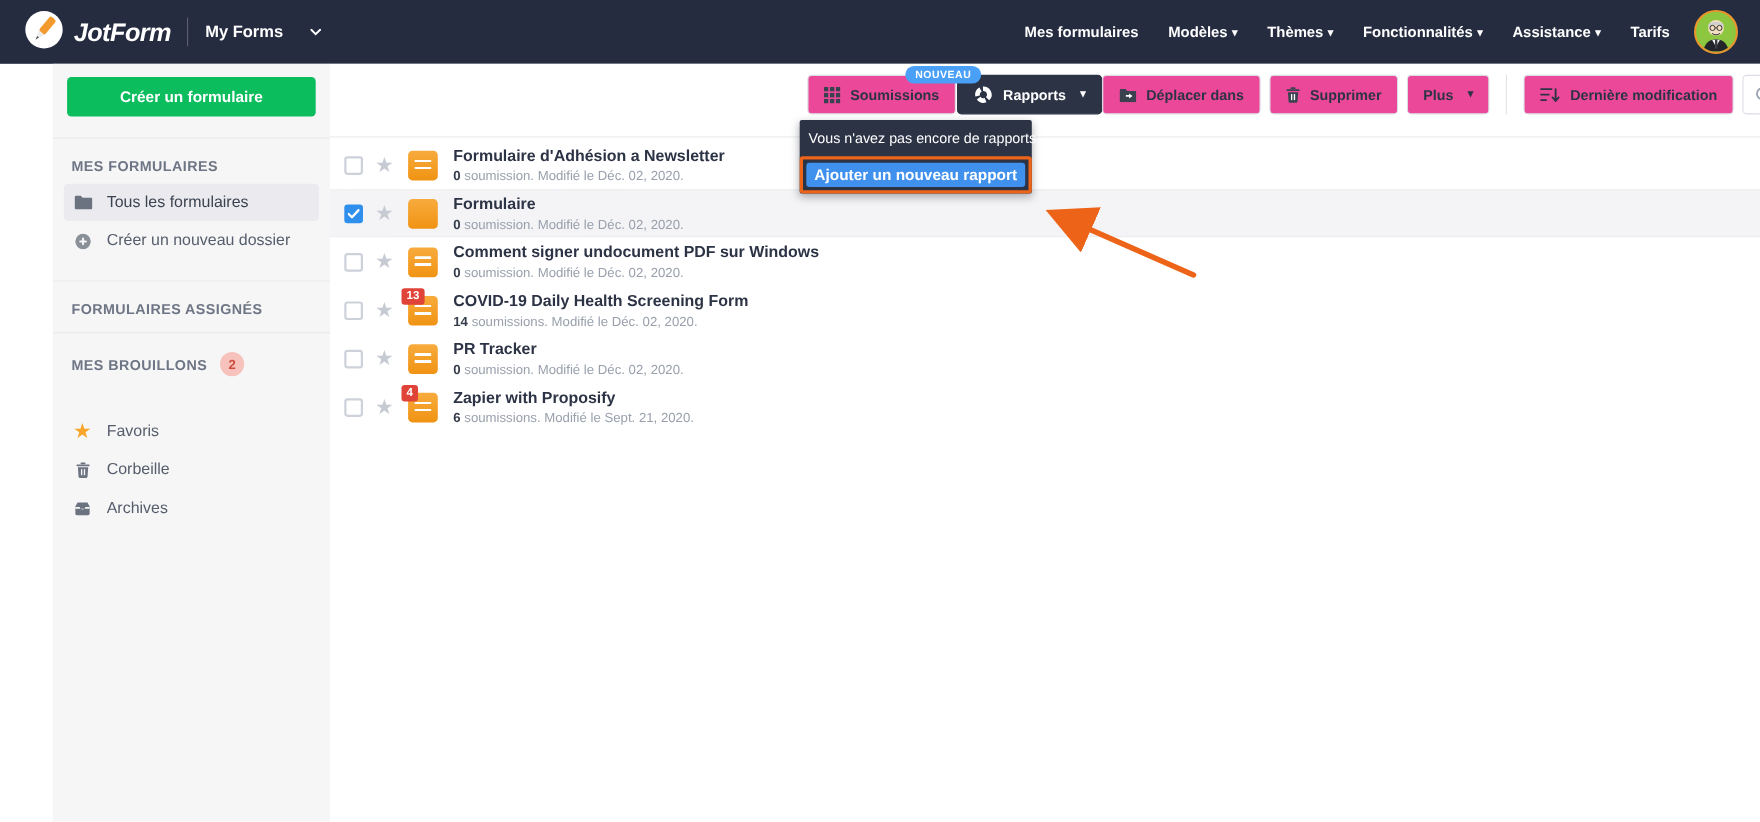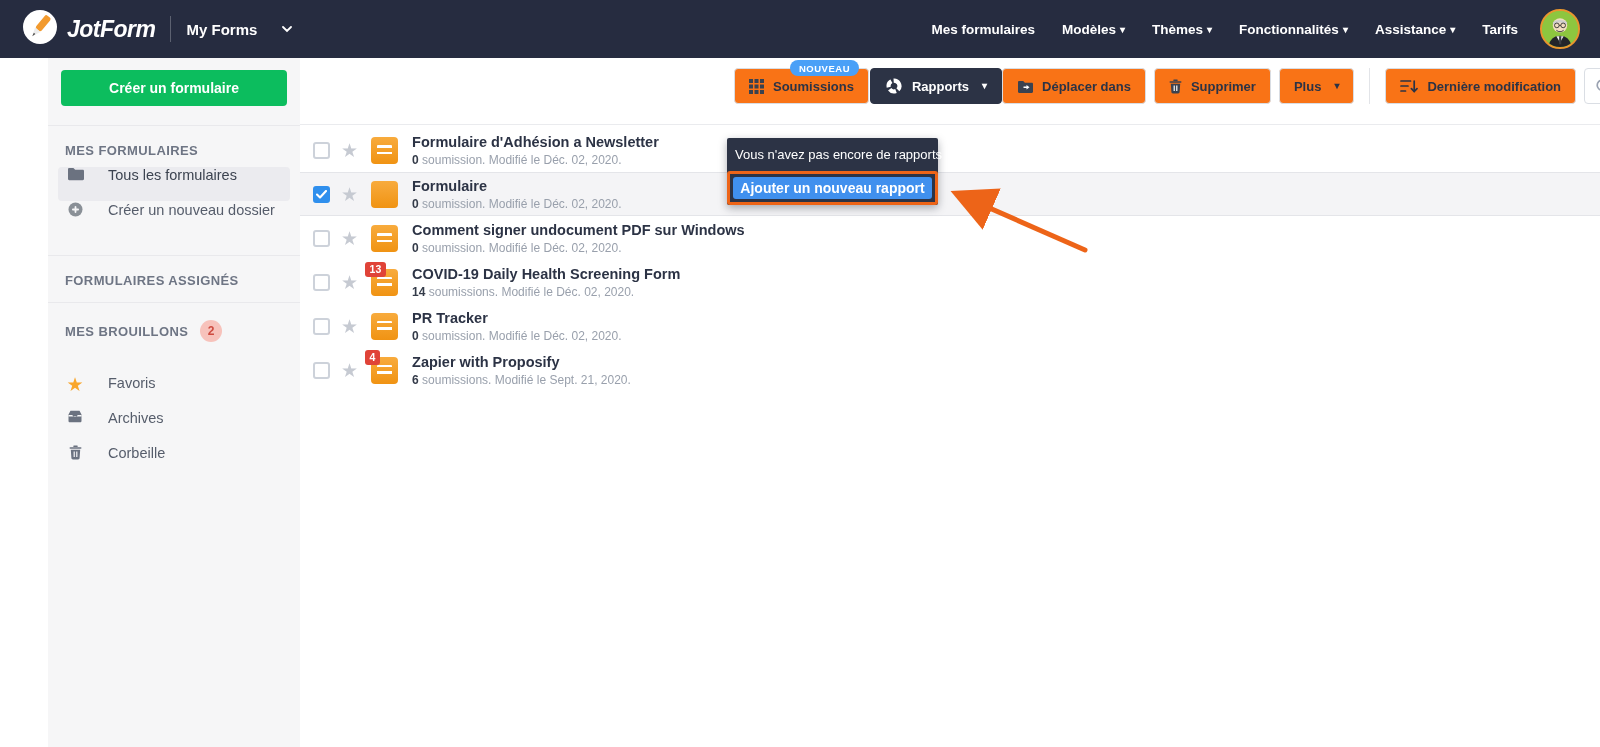--- a/index.html
+++ b/index.html
@@ -27,38 +27,38 @@
   .main { flex:1; background:#fff; position:relative; }
 
   
   .create-btn { display:block; margin:0 13px; width:226px; height:36px; background:#0cbd5e; color:#fff;
     font-family:inherit; font-weight:700; font-size:14px; border:none; border-radius:4px; cursor:pointer; }
   .side-divider { height:1px; background:#e9e9ec; margin-top:19px; }
   .side-section { padding:17px 17px 8px; font-size:13px; font-weight:700; color:#6e7584; letter-spacing:.4px;
     display:flex; align-items:center; gap:12px; }
   .count-badge { width:22px; height:22px; border-radius:50%; background:#f7c2bb; color:#ce4b40; font-size:12px;
     font-weight:700; display:flex; align-items:center; justify-content:center; }
-  .side-item { display:flex; align-items:flex-start; gap:24px; height:34px; margin:1px 10px; padding:0 8px;
+  .side-item { display:flex; align-items:center; gap:13px; height:34px; margin:1px 10px; padding:0 8px;
     border-radius:4px; font-size:14.5px; color:#565d6b; cursor:pointer; }
   .side-item.selected { background:#ebebef; color:#3c4350; }
   .side-item .icn { width:18px; display:flex; justify-content:center; flex:none; }
   .side-gap { height:24px; }
   .star-glyph { font-size:19px; line-height:1; color:#c6cad2; }
   .star-glyph.gold { color:#f9a62b; }
 
   
   .toolbar { height:67px; border-bottom:1px solid #eaebee; display:flex; align-items:flex-start; padding:10px 47px 0 0; position:relative; }
-  .btn { height:36px; border:1px solid #d9dde3; background:#f97316; border-radius:4px; display:inline-flex;
+  .btn { height:36px; border:1px solid #d9dde3; background:#ec4899; border-radius:4px; display:inline-flex;
     align-items:center; gap:9px; padding:0 14px; font-family:inherit; font-size:13px; font-weight:700;
     color:#2c3345; cursor:pointer; white-space:nowrap; }
   .btn.dark { background:#2c3345; color:#fff; border-color:#2c3345; }
   .group-left { display:flex; gap:1px; margin-left:434px; }
   .group-right { display:flex; align-items:center; gap:8px; margin-left:auto; }
   .vdiv { width:1px; height:36px; background:#e2e4e8; margin:0 7px; }
-  .nouveau { position:absolute; left:490px; top:2px; height:16px; padding:0 9px; background:#4aa0f7; color:#fff;
+  .nouveau { position:absolute; left:523px; top:2px; height:16px; padding:0 9px; background:#4aa0f7; color:#fff;
     font-size:9.5px; font-weight:700; letter-spacing:.5px; border-radius:9px; display:flex; align-items:center; z-index:30; }
   .search { width:194px; height:36px; border:1px solid #dadee4; border-radius:4px; display:flex; align-items:center;
     gap:9px; padding:0 11px; background:#fff; }
   .search input { border:none; outline:none; flex:1; min-width:0; font-family:inherit; font-size:13.5px; color:#555d6b; background:transparent; }
   .search input::placeholder { color:#9aa2b1; }
 
   
   .list { padding-top:3px; }
   .form-row { height:44px; display:flex; align-items:center; padding-left:13px; gap:11px; width:calc(100% - 44px); }
   .form-row.selected { background:#f4f4f6; border-top:1px solid #e4e5e9; border-bottom:1px solid #e4e5e9; border-radius:0 4px 4px 0; }
@@ -69,21 +69,21 @@
   .form-icon.lined::before { content:""; position:absolute; left:6px; right:6px; top:8px; height:12px;
     background:repeating-linear-gradient(180deg,#fff 0 2.5px, transparent 2.5px 6.5px); border-radius:1px; }
   .form-badge { position:absolute; left:-6px; bottom:19px; background:#e04338; color:#fff; font-size:10.5px;
     font-weight:700; padding:2px 4.5px; border-radius:3px; line-height:1; }
   .row-text { margin-left:3px; }
   .row-title { font-size:14.5px; font-weight:700; color:#2c3345; margin-bottom:3px; cursor:pointer; }
   .row-meta { font-size:12px; color:#99a0ac; }
   .row-meta b { color:#343b49; }
 
   
-  .report-dropdown { position:absolute; left:427px; top:80px; width:211px; background:#2c3345; border-radius:2px;
+  .report-dropdown { position:absolute; left:427px; top:51px; width:211px; background:#2c3345; border-radius:2px;
     box-shadow:0 3px 8px rgba(20,24,40,.35); z-index:20; padding-top:9px; }
   .dropdown-msg { color:#fff; font-size:13px; text-align:center; padding:0 8px 9px; white-space:nowrap; }
   .orange-box { border:3px solid #ed6418; border-radius:3px; padding:3px; background:#2c3345; }
   .add-report-btn { display:block; width:100%; height:22px; background:#4090ee; color:#fff; border:none;
     border-radius:3px; font-family:inherit; font-size:14px; font-weight:700; cursor:pointer; }
 
   
   .annotation-arrow { position:absolute; left:640px; top:122px; z-index:25; pointer-events:none; }
 </style>
 </head>
@@ -173,38 +173,38 @@
       <span class="count-badge">2</span>
     </div>
     <div class="side-gap"></div>
 
     <div class="side-item">
       <span class="icn star-glyph gold">★</span>
       <span>Favoris</span>
     </div>
     <div class="side-item">
       <span class="icn">
-        <svg width="16" height="13" viewBox="0 0 16 13">
-            <path d="M1.5 4.5 3.5.8h9l2 3.7v6.5c0 .8-.6 1.3-1.4 1.3H2.9c-.8 0-1.4-.5-1.4-1.3z" fill="#6b7280"></path>
-            <path d="M1.5 5h4c0 1.2 1 2.1 2.5 2.1S10.5 6.2 10.5 5h4v1.5h-13z" fill="#f6f6f7"></path>
-          </svg>
-      </span>
-      <span>Archives</span>
-    </div>
-    <div class="side-item">
-      <span class="icn">
         <svg width="13" height="15" viewBox="0 0 13 15">
             <rect x="0.5" y="2.2" width="12" height="1.6" rx=".8" fill="#6b7280"></rect>
             <rect x="4.2" y="0.4" width="4.6" height="1.6" rx=".8" fill="#6b7280"></rect>
             <path d="M1.8 4.8h9.4l-.6 8.3c0 .8-.7 1.4-1.5 1.4H3.9c-.8 0-1.5-.6-1.5-1.4z" fill="#6b7280"></path>
             <rect x="4.6" y="6.5" width="1.2" height="5.5" fill="#f6f6f7"></rect>
             <rect x="7.2" y="6.5" width="1.2" height="5.5" fill="#f6f6f7"></rect>
           </svg>
       </span>
       <span>Corbeille</span>
+    </div>
+    <div class="side-item">
+      <span class="icn">
+        <svg width="16" height="13" viewBox="0 0 16 13">
+            <path d="M1.5 4.5 3.5.8h9l2 3.7v6.5c0 .8-.6 1.3-1.4 1.3H2.9c-.8 0-1.4-.5-1.4-1.3z" fill="#6b7280"></path>
+            <path d="M1.5 5h4c0 1.2 1 2.1 2.5 2.1S10.5 6.2 10.5 5h4v1.5h-13z" fill="#f6f6f7"></path>
+          </svg>
+      </span>
+      <span>Archives</span>
     </div>
   </div>
 
   <div class="main">
 
     <div class="toolbar">
       <span class="nouveau">NOUVEAU</span>
       <div class="group-left">
         <button class="btn">
           <svg width="15" height="15" viewBox="0 0 15 15">

